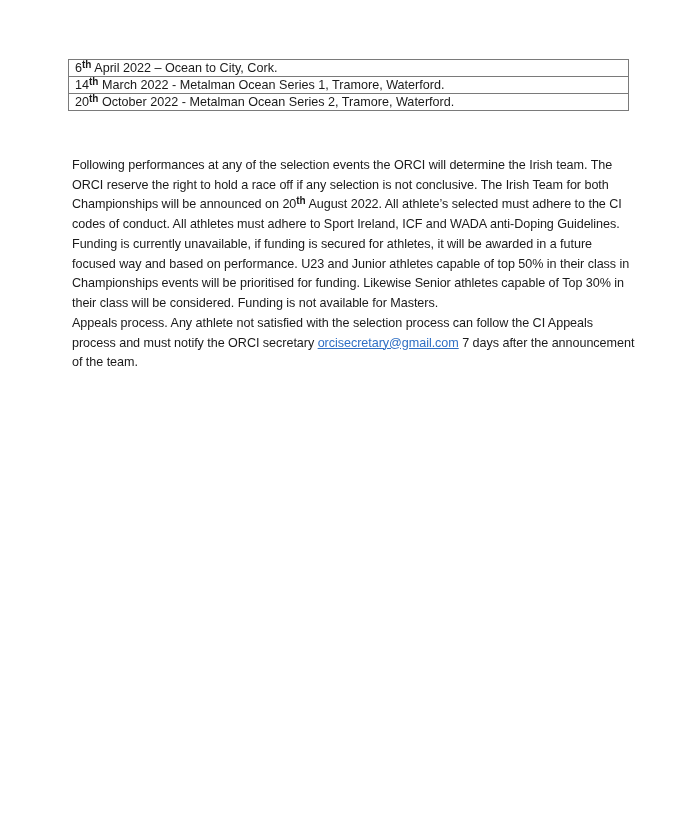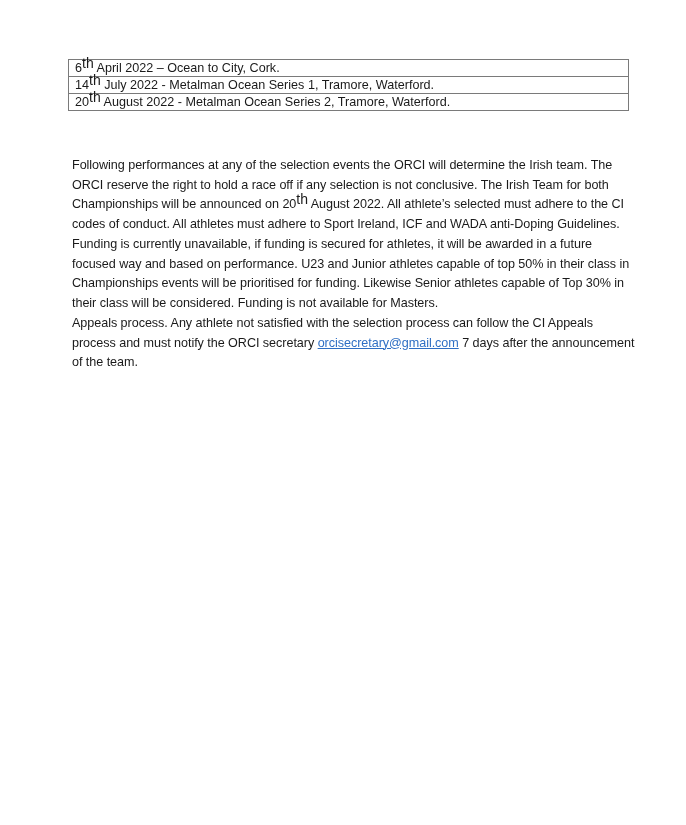--- a/index.html
+++ b/index.html
@@ -31,23 +31,24 @@
     table.events td {
       border: 1px solid #7a7a7a;
       height: 16px;
       padding: 0 0 0 6px;
       font-size: 12.6px;
       line-height: 16px;
       white-space: nowrap;
       vertical-align: middle;
     }
     sup {
-      font-size: 14px;
+      font-size: 10px;
       line-height: 0;
       vertical-align: 4px;
+      font-weight: bold;
     }
     .para {
       position: absolute;
       left: 72px;
       width: 566px;
       margin: 0;
       font-size: 12.6px;
       line-height: 19.5px;
       letter-spacing: -0.05px;
     }
@@ -64,24 +65,24 @@
 <body>
 
 <div class="page">
 
   <table class="events">
     <tbody>
       <tr>
         <td><span>6</span><sup>th</sup><span> April 2022 – Ocean to City, Cork.</span></td>
       </tr>
       <tr>
-        <td><span>14</span><sup>th</sup><span> July 2022 - Metalman Ocean Series 1, Tramore, Waterford.</span></td>
+        <td><span>14</span><sup>th</sup><span> March 2022 - Metalman Ocean Series 1, Tramore, Waterford.</span></td>
       </tr>
       <tr>
-        <td><span>20</span><sup>th</sup><span> August 2022 - Metalman Ocean Series 2, Tramore, Waterford.</span></td>
+        <td><span>20</span><sup>th</sup><span> October 2022 - Metalman Ocean Series 2, Tramore, Waterford.</span></td>
       </tr>
     </tbody>
   </table>
 
   <p class="para" id="p1"><span>Following performances at any of the selection events the ORCI will determine the Irish team. The ORCI reserve the right to hold a race off if any selection is not conclusive. The Irish Team for both Championships will be announced on 20</span><sup>th</sup><span> August 2022. All athlete’s selected must adhere to the CI codes of conduct. All athletes must adhere to Sport Ireland, ICF and WADA anti-Doping Guidelines.</span></p>
 
   <p class="para" id="p2">Funding is currently unavailable, if funding is secured for athletes, it will be awarded in a future focused way and based on performance. U23 and Junior athletes capable of top 50% in their class in Championships events will be prioritised for funding. Likewise Senior athletes capable of Top 30% in their class will be considered. Funding is not available for Masters.</p>
 
   <p class="para" id="p3"><span>Appeals process. Any athlete not satisfied with the selection process can follow the CI Appeals process and must notify the ORCI secretary </span><a class="email" title="orcisecretary@gmail.com">orcisecretary@gmail.com</a><span> 7 days after the announcement of the team.</span></p>
 

